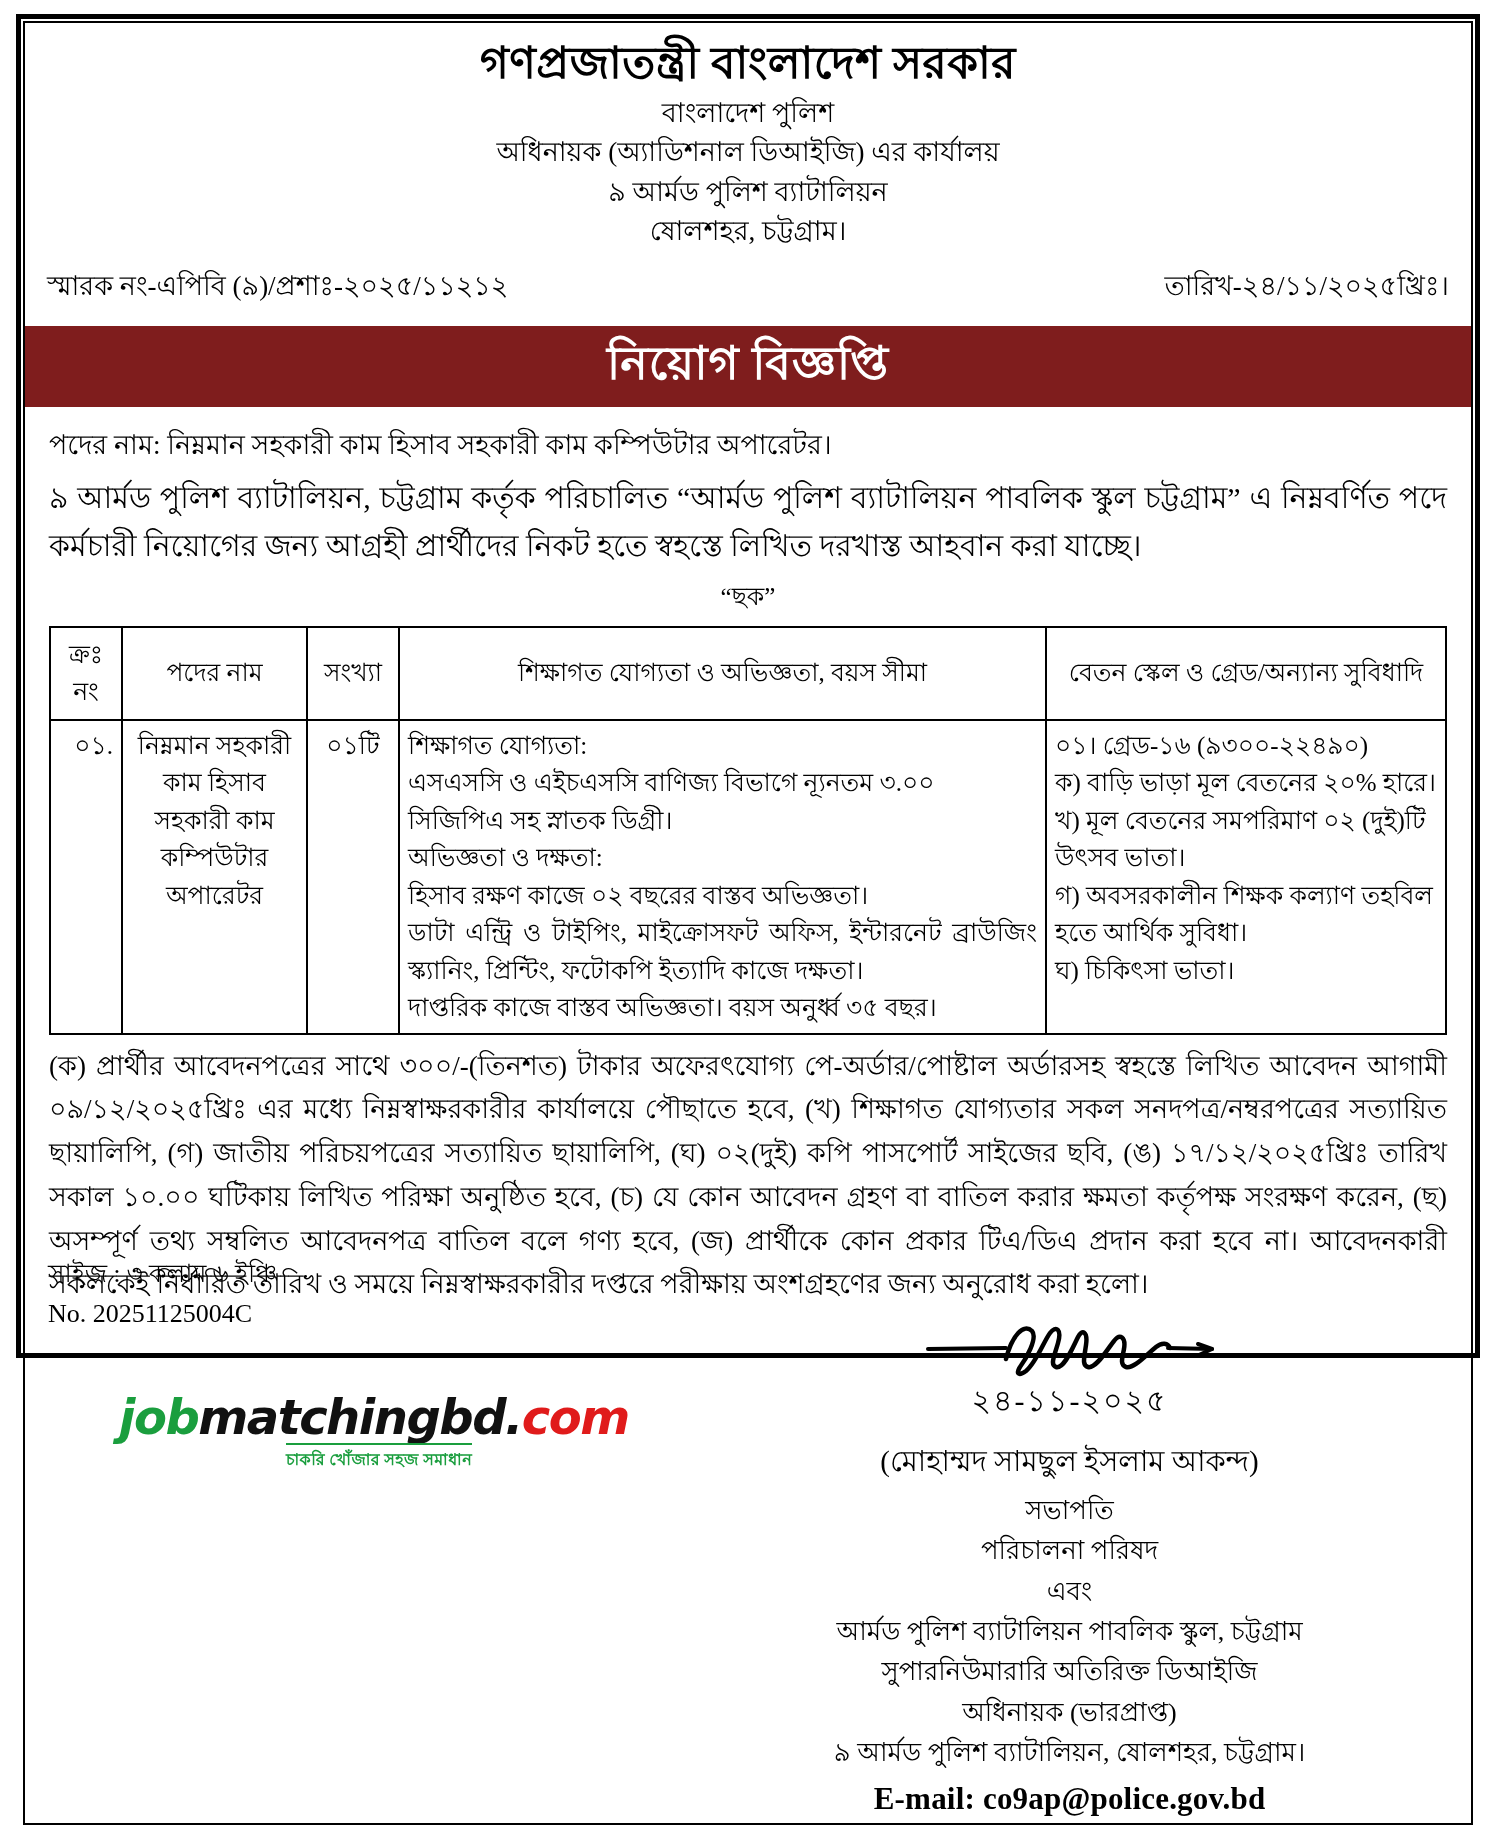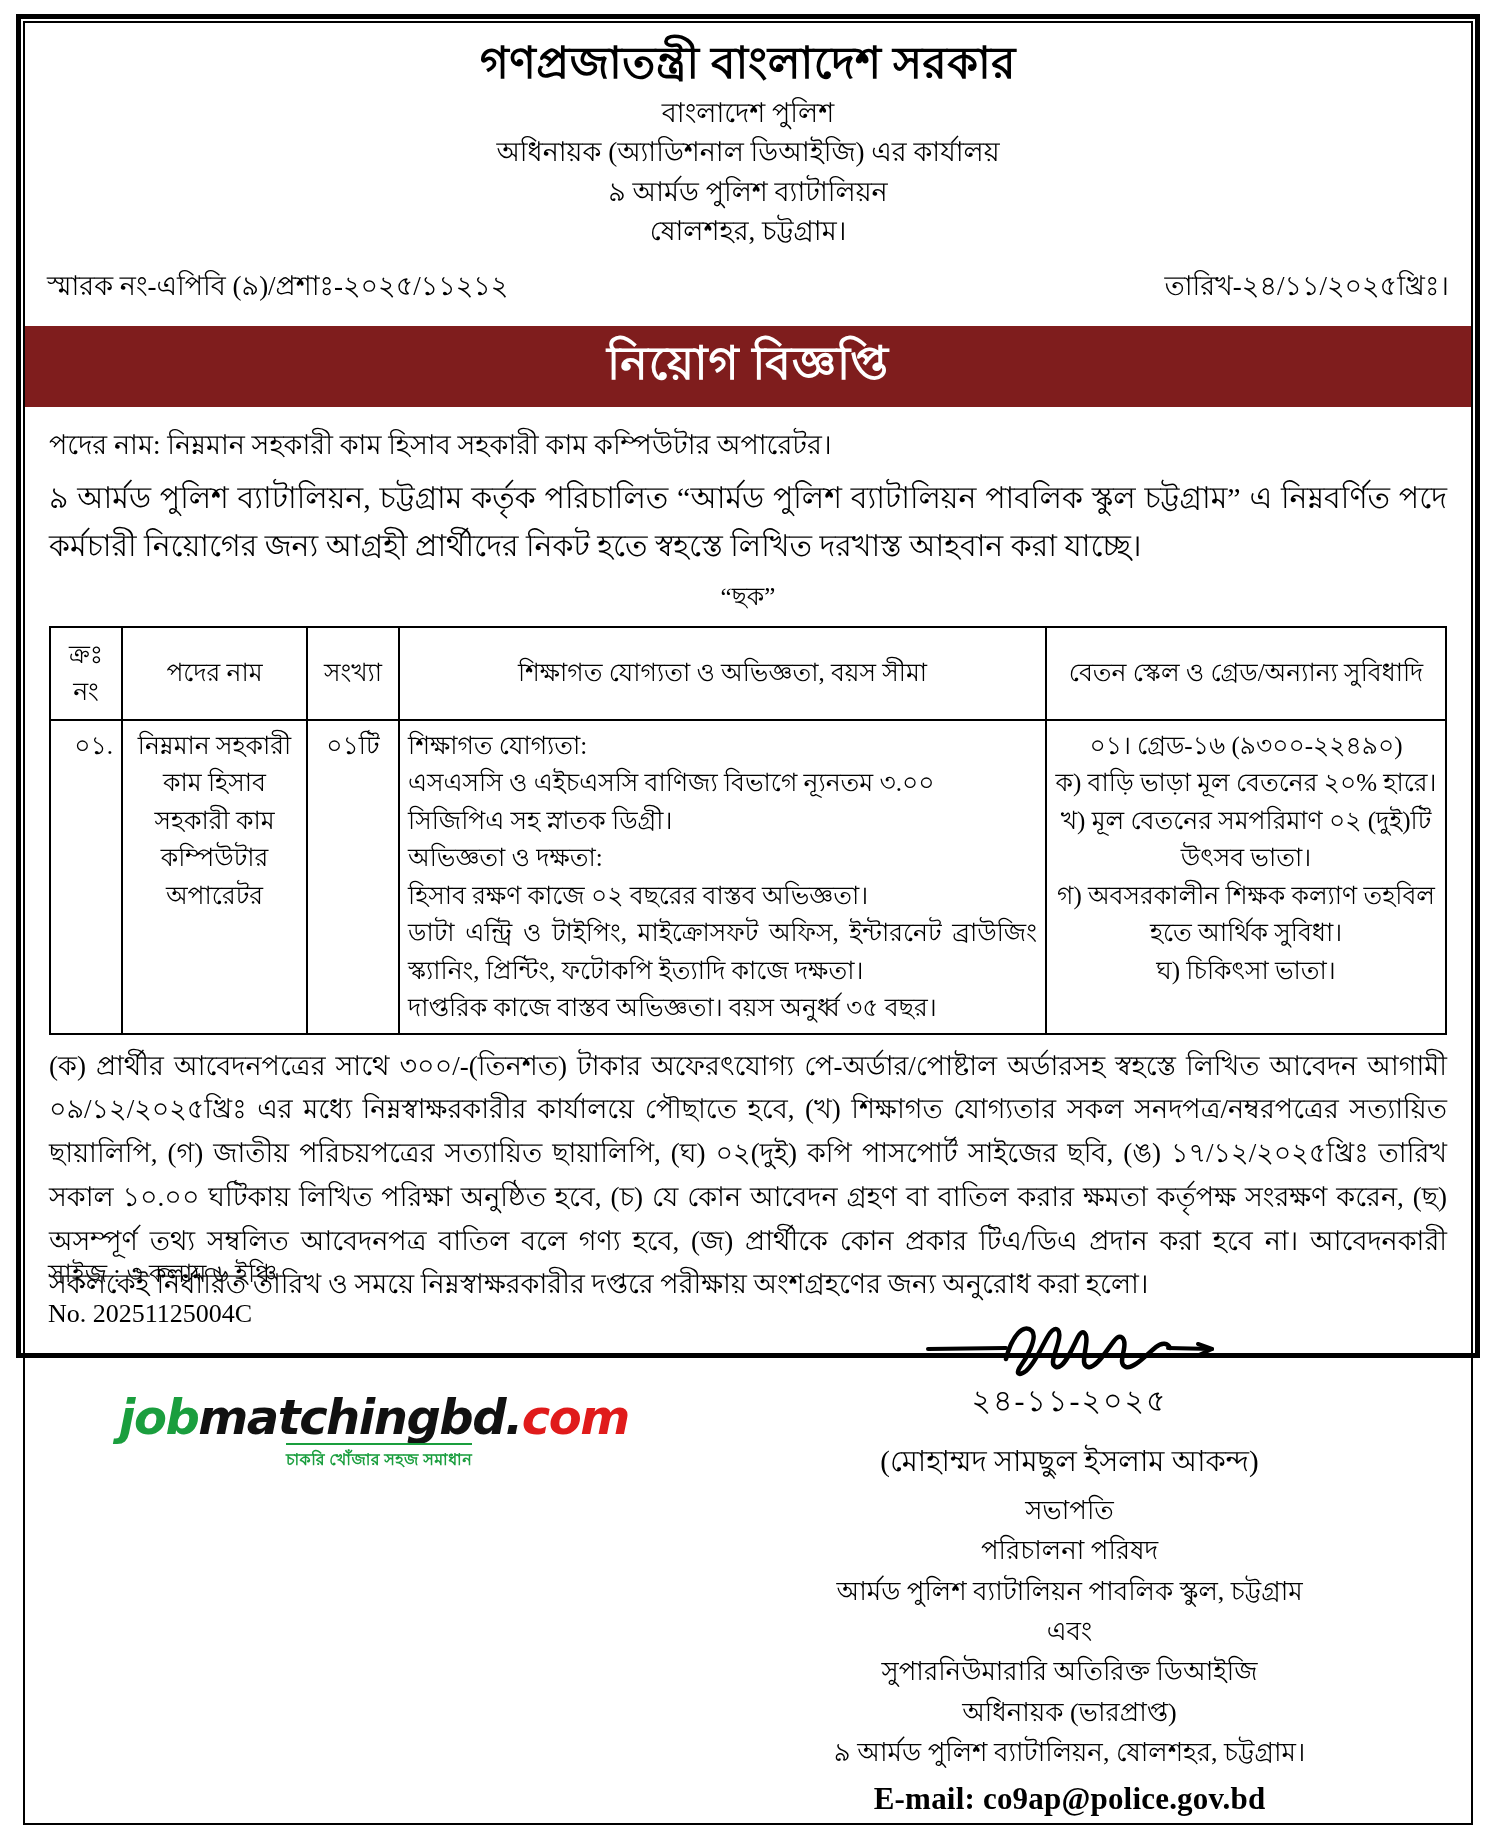--- a/index.html
+++ b/index.html
@@ -126,21 +126,21 @@
   .col-sl    { width: 72px; }
   .col-post  { width: 185px; }
   .col-count { width: 92px; }
   .col-qual  { width: auto; }
   .col-pay   { width: 400px; }
 
   td.cell-sl    { text-align: right; padding-left: 10px; }
   td.cell-post  { text-align: center; }
   td.cell-count { text-align: center; vertical-align: middle; }
   td.cell-qual  { text-align: justify; }
-  td.cell-pay   { text-align: center; font-family: Liberation Serif, serif; }
+  td.cell-pay   { text-align: left; font-family: Liberation Serif, serif; }
 
   .cell-post div { line-height: 1.5; }
   .q-line { display: block; }
   .q-just { text-align: justify; text-justify: inter-word; }
 
   
   .conditions {
     font-size: 27px;
     line-height: 1.62;
     text-align: justify;
@@ -336,22 +336,22 @@
               <path d="M86 44 C92 20, 104 8, 112 16 C118 23, 106 44, 100 52 C96 58, 98 62, 106 56
                        C116 48, 124 26, 130 18 C136 10, 142 14, 138 28 C134 42, 130 50, 136 52
                        C144 54, 152 34, 158 22 C162 14, 168 16, 166 30 C164 44, 162 50, 168 52
                        C176 54, 186 36, 194 26 C200 18, 206 22, 204 34 C202 44, 200 50, 206 52
                        C214 54, 226 40, 236 32 C242 27, 248 28, 250 33" stroke="#000" stroke-width="4.5" fill="none" stroke-linecap="round" stroke-linejoin="round"></path>
             </svg>
             <div class="sig-date">২৪-১১-২০২৫</div>
             <div class="sig-name">(মোহাম্মদ সামছুল ইসলাম আকন্দ)</div>
             <div class="sig-line">সভাপতি</div>
             <div class="sig-line">পরিচালনা পরিষদ</div>
+            <div class="sig-line">এবং</div>
             <div class="sig-line">আর্মড পুলিশ ব্যাটালিয়ন পাবলিক স্কুল, চট্টগ্রাম</div>
-            <div class="sig-line">এবং</div>
             <div class="sig-line">সুপারনিউমারারি অতিরিক্ত ডিআইজি</div>
             <div class="sig-line">অধিনায়ক (ভারপ্রাপ্ত)</div>
             <div class="sig-line">৯ আর্মড পুলিশ ব্যাটালিয়ন, ষোলশহর, চট্টগ্রাম।</div>
             <div class="sig-email">E-mail: co9ap@police.gov.bd</div>
           </div>
         </div>
 
         <div class="footer-meta">
           <div>সাইজ : ৩ কলাম ৬ ইঞ্চি</div>
           <div class="no-line">No. 20251125004C</div>

